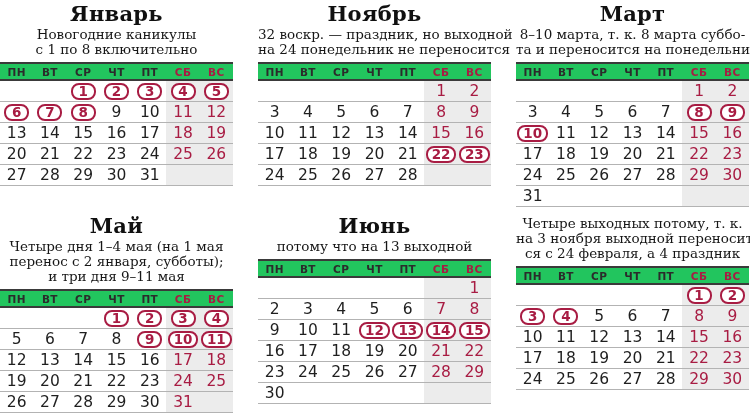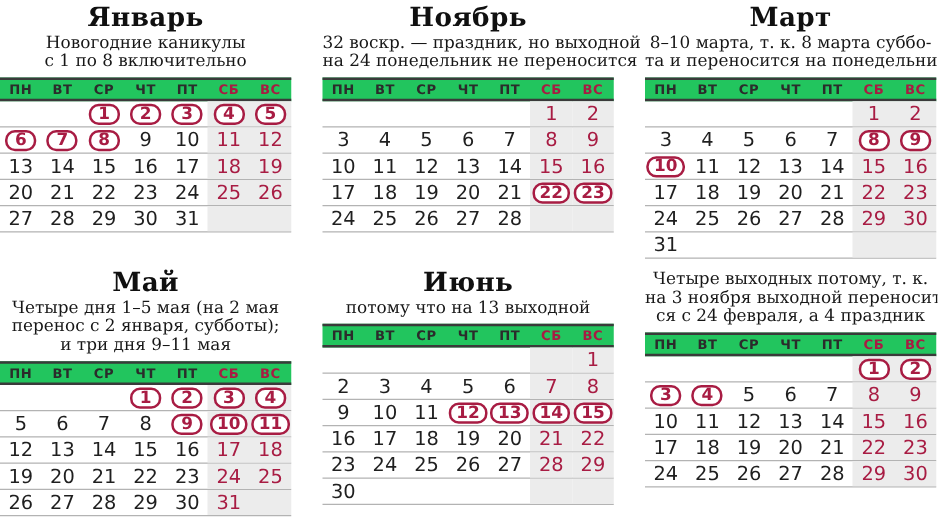--- a/index.html
+++ b/index.html
@@ -279,21 +279,21 @@
           <div class="cell"></div>
           <div class="cell"></div>
           <div class="cell we"></div>
           <div class="cell we"></div>
         </div>
       </div>
     </section>
     <section class="month">
       <div class="title">Май</div>
       <div class="notes">
-        <div class="note-line">Четыре дня 1–5 мая (на 2 мая</div>
+        <div class="note-line">Четыре дня 1–4 мая (на 1 мая</div>
         <div class="note-line">перенос с 2 января, субботы);</div>
         <div class="note-line">и три дня 9–11 мая</div>
       </div>
       <div class="table">
         <div class="hrow">
           <div class="hcell">ПН</div>
           <div class="hcell">ВТ</div>
           <div class="hcell">СР</div>
           <div class="hcell">ЧТ</div>
           <div class="hcell">ПТ</div>

